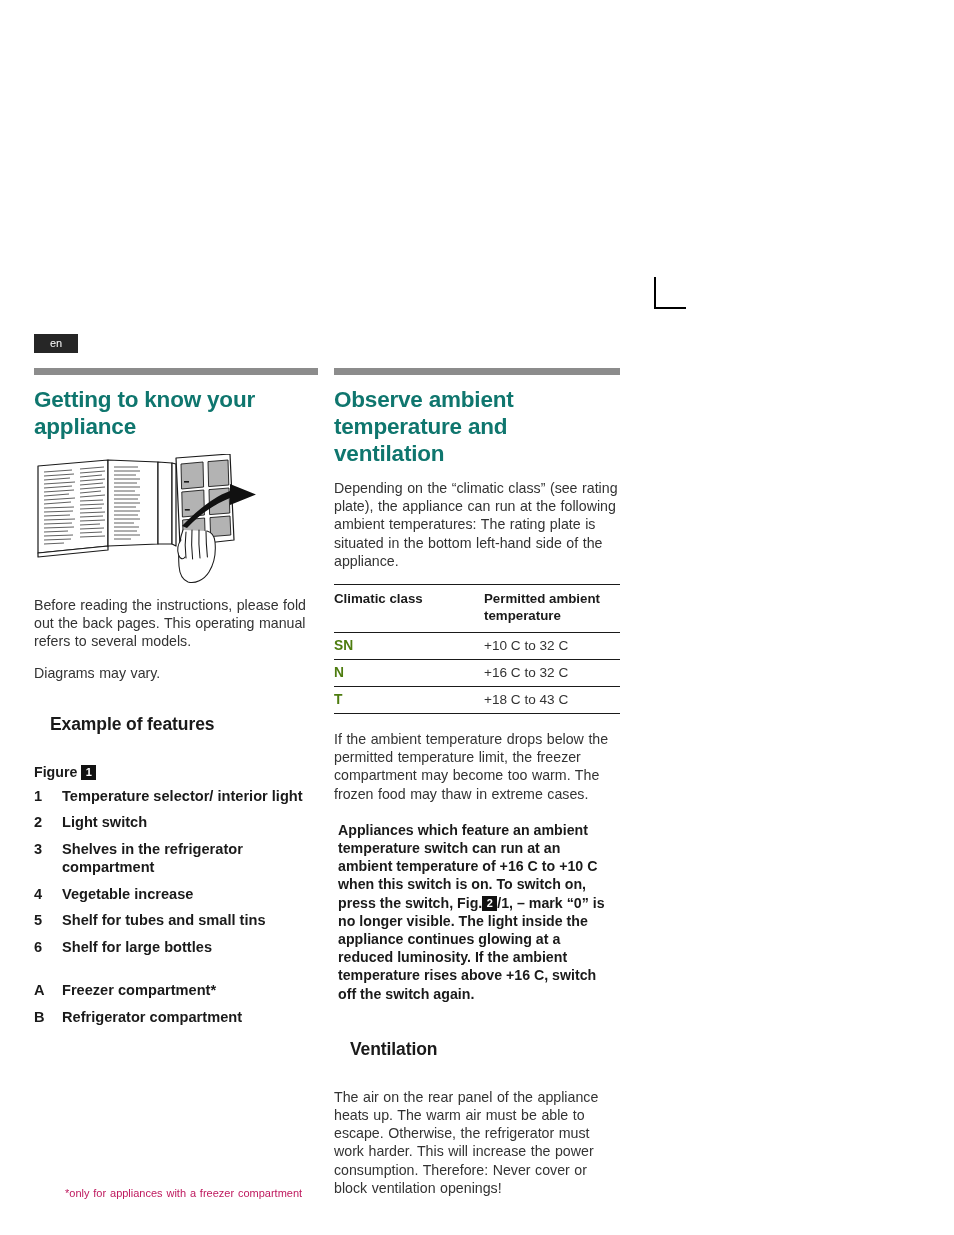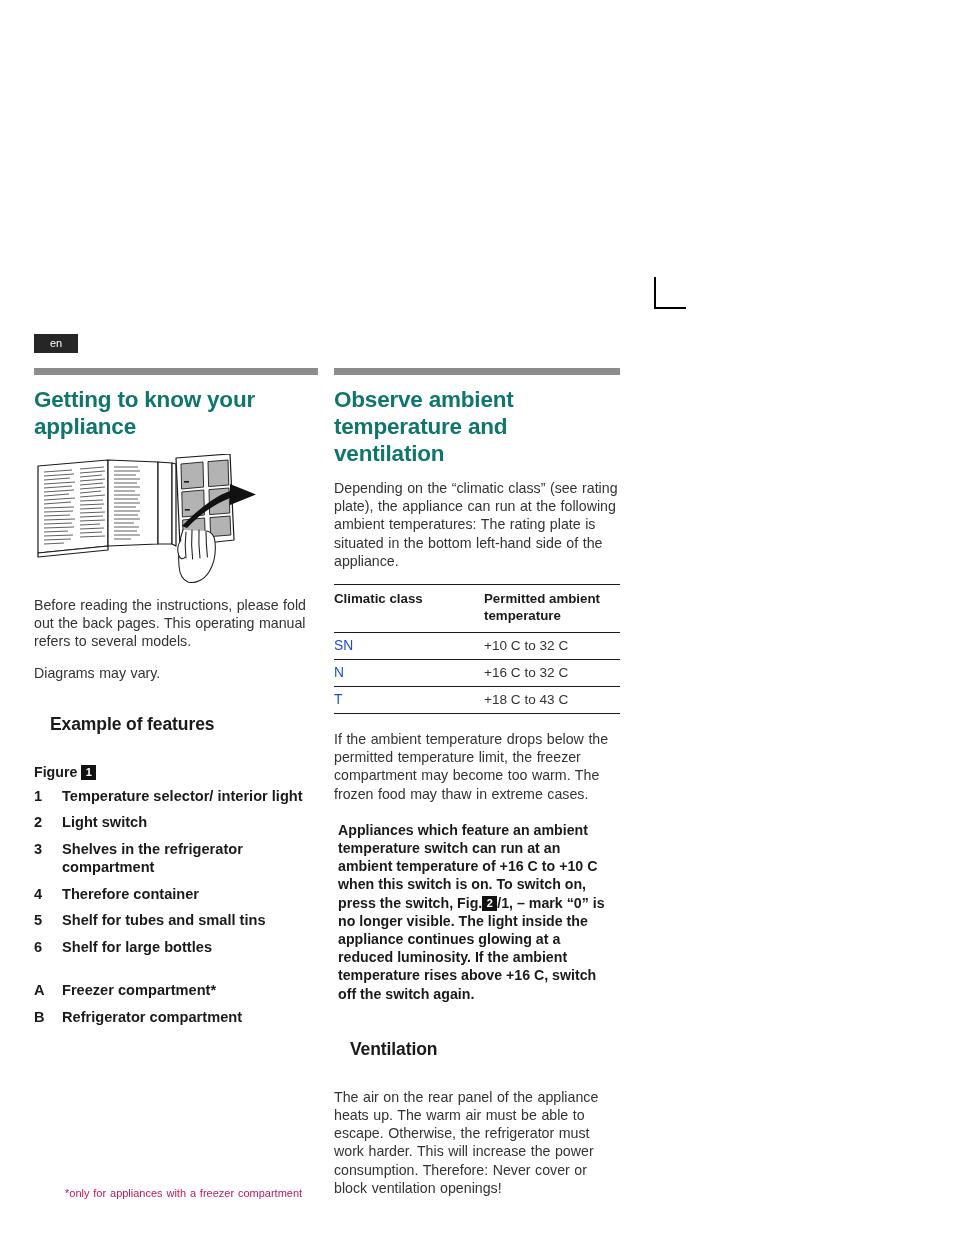--- a/index.html
+++ b/index.html
@@ -168,22 +168,22 @@
   .clim-table thead th.k2 { padding-left: 10px; margin-top: 44px; }
 
   .clim-table tbody td {
     vertical-align: top;
     padding: 4px 0 5px 0;
     border-bottom: 1.3px solid #1a1a1a;
   }
   .clim-table tbody td.k1 {
     font-size: 13.8px;
     line-height: 17px;
-    font-weight: normal;
-    color: #1d4ed8;
+    font-weight: bold;
+    color: #4d7c0f;
     padding-right: 14px;
   }
   .clim-table tbody td.k2 {
     font-size: 13.6px;
     line-height: 17px;
     color: #333333;
     padding-left: 10px;
   }
   .clim-table tbody tr:last-child td { border-bottom: 1.3px solid #1a1a1a; }
 
@@ -352,21 +352,21 @@
     <div class="feature-row">
       <span class="num">2</span>
       <span class="lbl">Light switch</span>
     </div>
     <div class="feature-row">
       <span class="num">3</span>
       <span class="lbl">Shelves in the refrigerator compartment</span>
     </div>
     <div class="feature-row">
       <span class="num">4</span>
-      <span class="lbl">Therefore container</span>
+      <span class="lbl">Vegetable increase</span>
     </div>
     <div class="feature-row">
       <span class="num">5</span>
       <span class="lbl">Shelf for tubes and small tins</span>
     </div>
     <div class="feature-row">
       <span class="num">6</span>
       <span class="lbl">Shelf for large bottles</span>
     </div>
 

